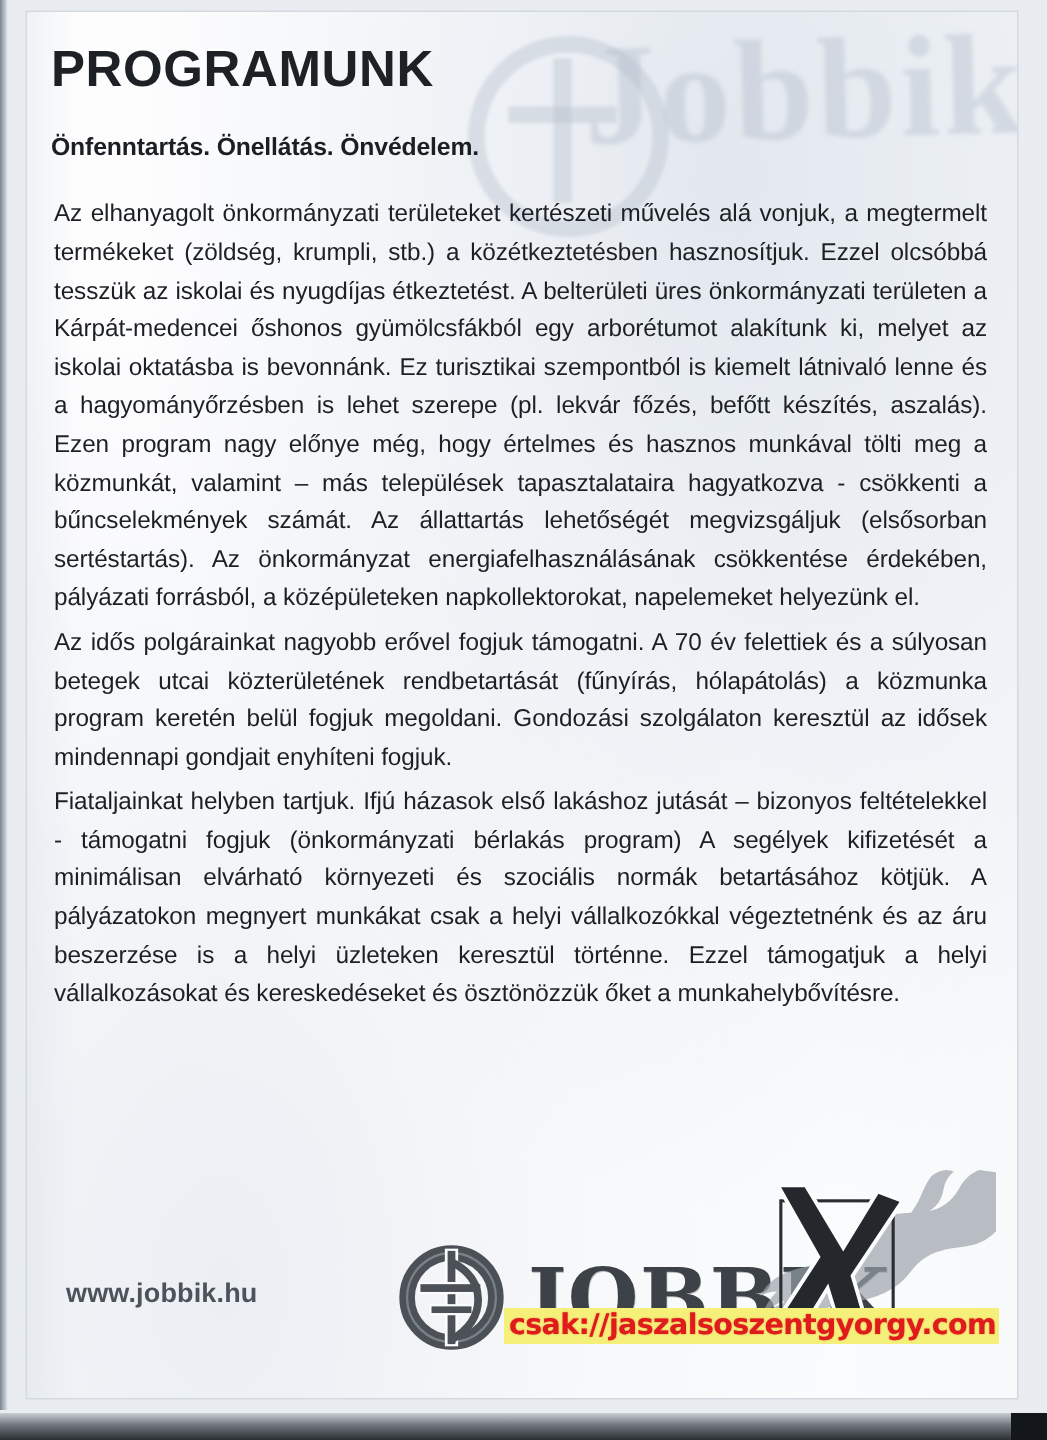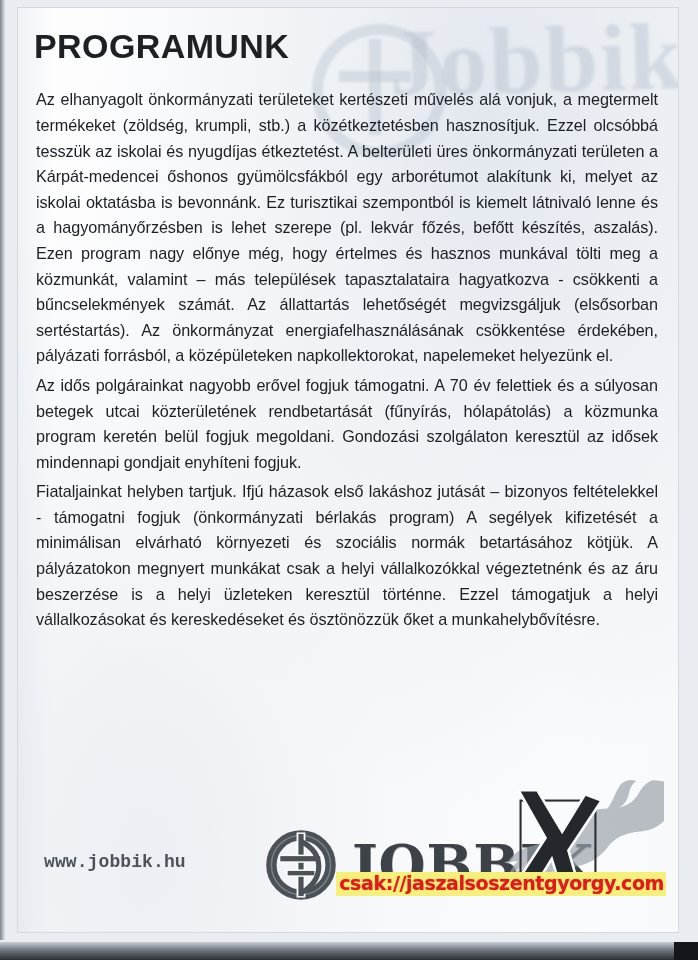--- a/index.html
+++ b/index.html
@@ -162,21 +162,21 @@
   }
 
   .footer-url {
     position: absolute;
     left: 12px;
     top: 26px;
     font-size: 18px;
     font-weight: bold;
     letter-spacing: 0.1px;
     color: #4d535b;
-    font-family: Liberation Mono, monospace;
+    font-family: Liberation Sans, sans-serif;
   }
 
   .brand-lockup {
     position: absolute;
     left: 232px;
     top: 2px;
     display: flex;
     align-items: center;
     gap: 14px;
   }
@@ -250,20 +250,21 @@
 
     <div class="paper-cast"></div>
 
     <div class="bg-emblem"></div>
     <div class="bg-wordmark bg-wordmark-blur">Jobbik</div>
 
     <div class="content">
 
       <h1 class="doc-title">PROGRAMUNK</h1>
 
+      <h2 class="doc-subtitle">Önfenntartás. Önellátás. Önvédelem.</h2>
 
       <div class="body-copy">
         <p>Az elhanyagolt önkormányzati területeket kertészeti művelés alá vonjuk, a megtermelt termékeket (zöldség, krumpli, stb.) a közétkeztetésben hasznosítjuk. Ezzel olcsóbbá tesszük az iskolai és nyugdíjas étkeztetést. A belterületi üres önkormányzati területen a Kárpát-medencei őshonos gyümölcsfákból egy arborétumot alakítunk ki, melyet az iskolai oktatásba is bevonnánk. Ez turisztikai szempontból is kiemelt látnivaló lenne és a hagyományőrzésben is lehet szerepe (pl. lekvár főzés, befőtt készítés, aszalás). Ezen program nagy előnye még, hogy értelmes és hasznos munkával tölti meg a közmunkát, valamint – más települések tapasztalataira hagyatkozva - csökkenti a bűncselekmények számát. Az állattartás lehetőségét megvizsgáljuk (elsősorban sertéstartás).  Az önkormányzat energiafelhasználásának csökkentése érdekében, pályázati forrásból, a középületeken napkollektorokat, napelemeket helyezünk el.</p>
         <p>Az idős polgárainkat nagyobb erővel fogjuk támogatni. A 70 év felettiek és a súlyosan betegek utcai közterületének rendbetartását (fűnyírás, hólapátolás) a közmunka program keretén belül fogjuk megoldani. Gondozási szolgálaton keresztül az idősek mindennapi gondjait enyhíteni fogjuk.</p>
         <p>Fiataljainkat helyben tartjuk. Ifjú házasok első lakáshoz jutását – bizonyos feltételekkel - támogatni fogjuk (önkormányzati bérlakás program) A segélyek kifizetését a minimálisan elvárható környezeti és szociális normák betartásához kötjük. A pályázatokon megnyert munkákat csak a helyi vállalkozókkal végeztetnénk és az áru beszerzése is a helyi üzleteken keresztül történne. Ezzel támogatjuk a helyi vállalkozásokat és kereskedéseket és ösztönözzük őket a munkahelybővítésre.</p>
       </div>
 
     </div>
 
     <div class="footer">

